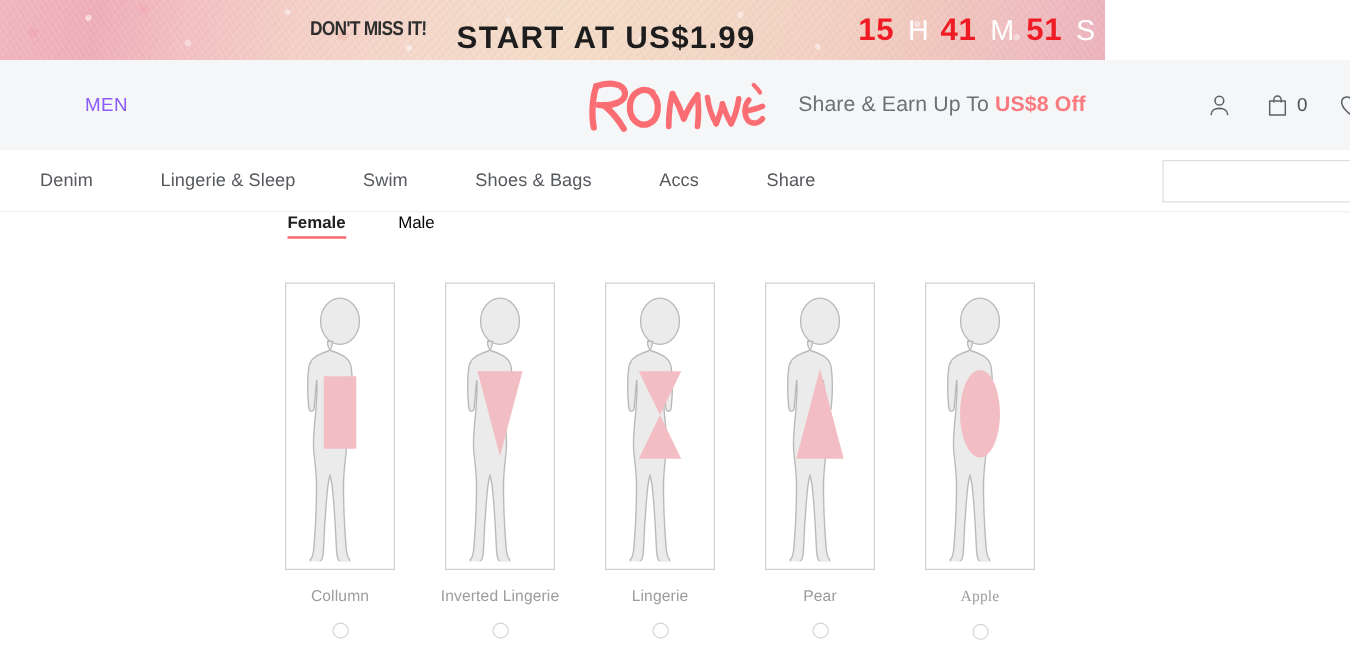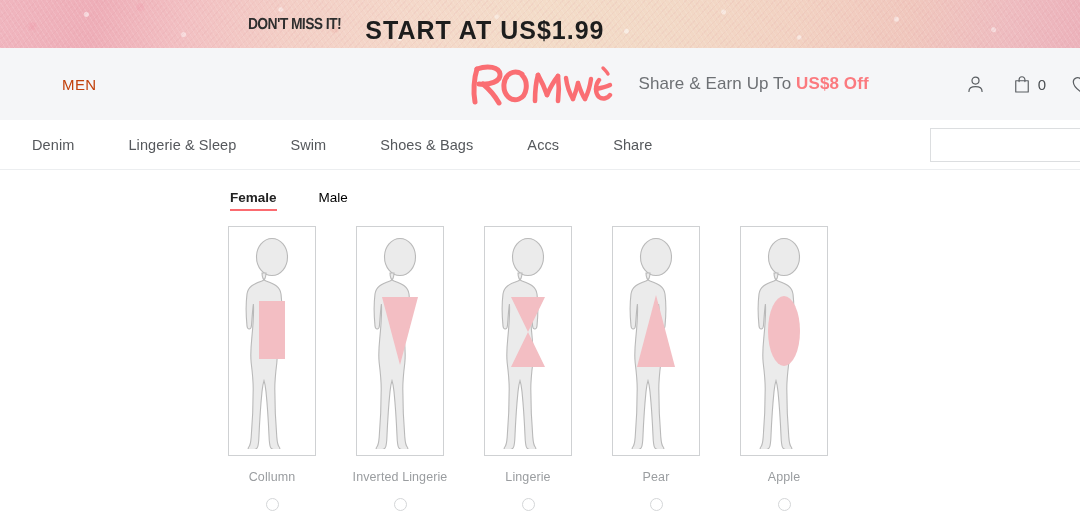--- a/index.html
+++ b/index.html
@@ -7,21 +7,21 @@
     width: 1080px; height: 529px;
     overflow: hidden;
     background: #ffffff;
     font-family: "Liberation Sans", sans-serif;
   }
 
   
   .promo-banner {
     position: relative;
     height: 48px;
-    width: 1080px;
+    width: 884px;
     overflow: hidden;
     background:
       radial-gradient(circle at 8% 30%, rgba(255,255,255,.55) 0 2px, transparent 3px),
       radial-gradient(circle at 17% 72%, rgba(255,255,255,.45) 0 2px, transparent 3px),
       radial-gradient(circle at 26% 20%, rgba(255,255,255,.5) 0 1.5px, transparent 3px),
       radial-gradient(circle at 37% 80%, rgba(255,255,255,.5) 0 2px, transparent 3px),
       radial-gradient(circle at 46% 35%, rgba(255,255,255,.4) 0 1.5px, transparent 3px),
       radial-gradient(circle at 58% 65%, rgba(255,255,255,.5) 0 2px, transparent 3px),
       radial-gradient(circle at 67% 25%, rgba(255,255,255,.45) 0 2px, transparent 3px),
       radial-gradient(circle at 74% 78%, rgba(255,255,255,.5) 0 1.5px, transparent 3px),
@@ -83,22 +83,22 @@
   }
 
   
   .site-header {
     position: relative;
     height: 72px; width: 1080px;
     background: #f5f6f8;
     display: flex; align-items: center;
   }
   .hdr-men {
-    position: absolute; left: 62px;
-    font-size: 15px; color: #c2410c; letter-spacing: .4px;
+    position: absolute; left: 68px;
+    font-size: 15px; color: #8b5cf6; letter-spacing: .4px;
   }
   .brand-logo {
     position: absolute; left: 0; right: 0;
     top: 50%; transform: translateY(-50%);
     display: flex; justify-content: center;
     pointer-events: none;
   }
   .brand-logo svg { display: block; }
   .hdr-right {
     position: absolute; right: 0; top: 0; bottom: 0;
@@ -145,21 +145,21 @@
     font-size: 13px; color: #333;
     padding: 0 10px;
     font-family: "Liberation Sans", sans-serif;
     outline: none;
   }
 
   
   .main-area { position: relative; width: 1080px; height: 359px; background:#fff; }
 
   .gender-tabs {
-    position: absolute; left: 230px; top: 20px;
+    position: absolute; left: 230px; top: 0;
     display: flex; align-items: flex-end;
   }
   .gtab {
     font-size: 13.5px; padding-bottom: 6px;
     cursor: pointer; position: relative;
   }
   .gtab.active { color: #222; font-weight: 700; }
   .gtab.active::after {
     content: ""; position: absolute;
     left: 0; right: 0; bottom: 0; height: 2px;
@@ -170,21 +170,21 @@
   .shape-row {
     position: absolute;
     left: 232px; top: 56px;
     display: flex;
   }
   .shape-cell {
     width: 80px;
     display: flex; flex-direction: column; align-items: center;
     margin-right: 48px;
   }
-  .shape-cell:last-child { margin-right: 4px; }
+  .shape-cell:last-child { margin-right: 4px; font-family: Liberation Serif, serif; }
   .shape-card {
     width: 88px; height: 230px;
     border: 1px solid #cfd1d3;
     background: #ffffff;
     display: flex; align-items: center; justify-content: center;
     cursor: pointer;
   }
   .shape-label {
     margin-top: 14px;
     font-size: 12.5px; color: #9a9da0;
@@ -200,20 +200,28 @@
   }
   svg { display: block; }
 </style>
 </head>
 <body>
 
 <div class="promo-banner">
   <div class="promo-inner">
     <span class="promo-lead">DON'T MISS IT!</span>
     <span class="promo-main">START AT US$1.99</span>
+    <div class="countdown">
+      <span class="cd-num">15</span>
+      <span class="cd-unit">H</span>
+      <span class="cd-num">41</span>
+      <span class="cd-unit">M</span>
+      <span class="cd-num">51</span>
+      <span class="cd-unit">S</span>
+    </div>
   </div>
 </div>
 
 <div class="site-header">
   <a class="hdr-men">MEN</a>
 
   <div class="brand-logo">
     <svg width="146" height="52" viewBox="0 0 146 52" aria-hidden="true">
       <g fill="none" stroke="#fa6e73" stroke-linecap="round" stroke-linejoin="round">
 

